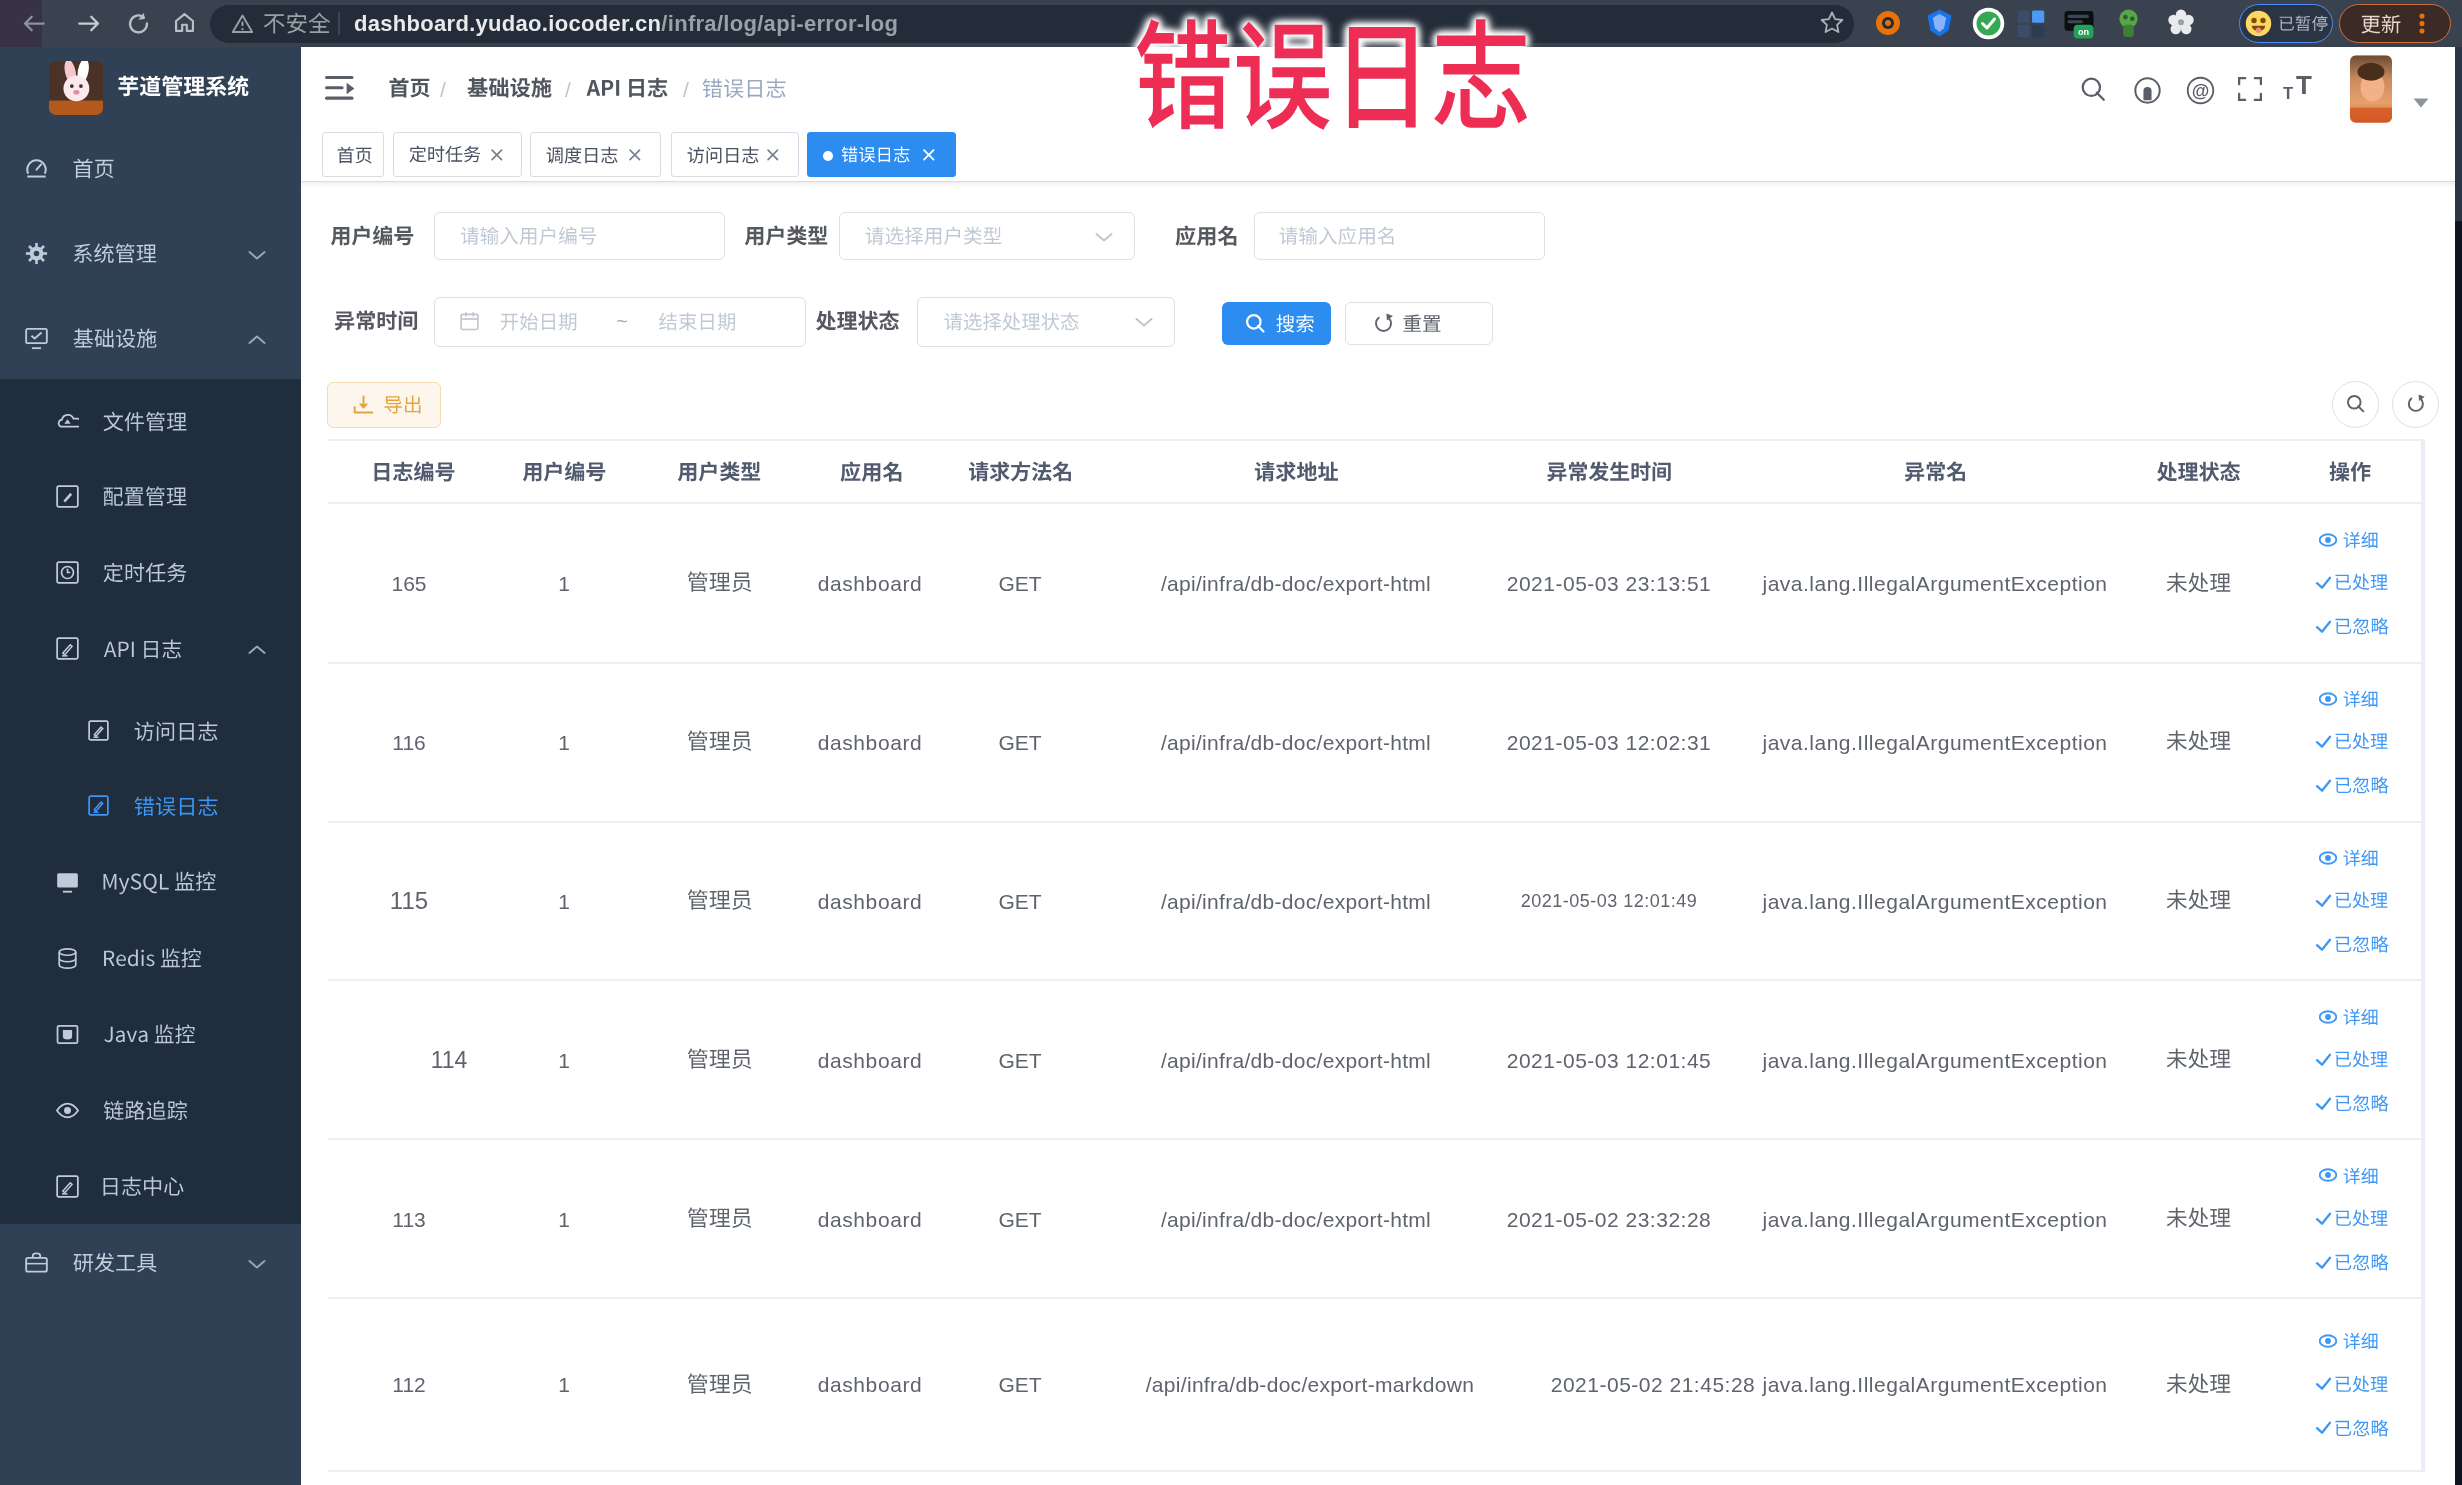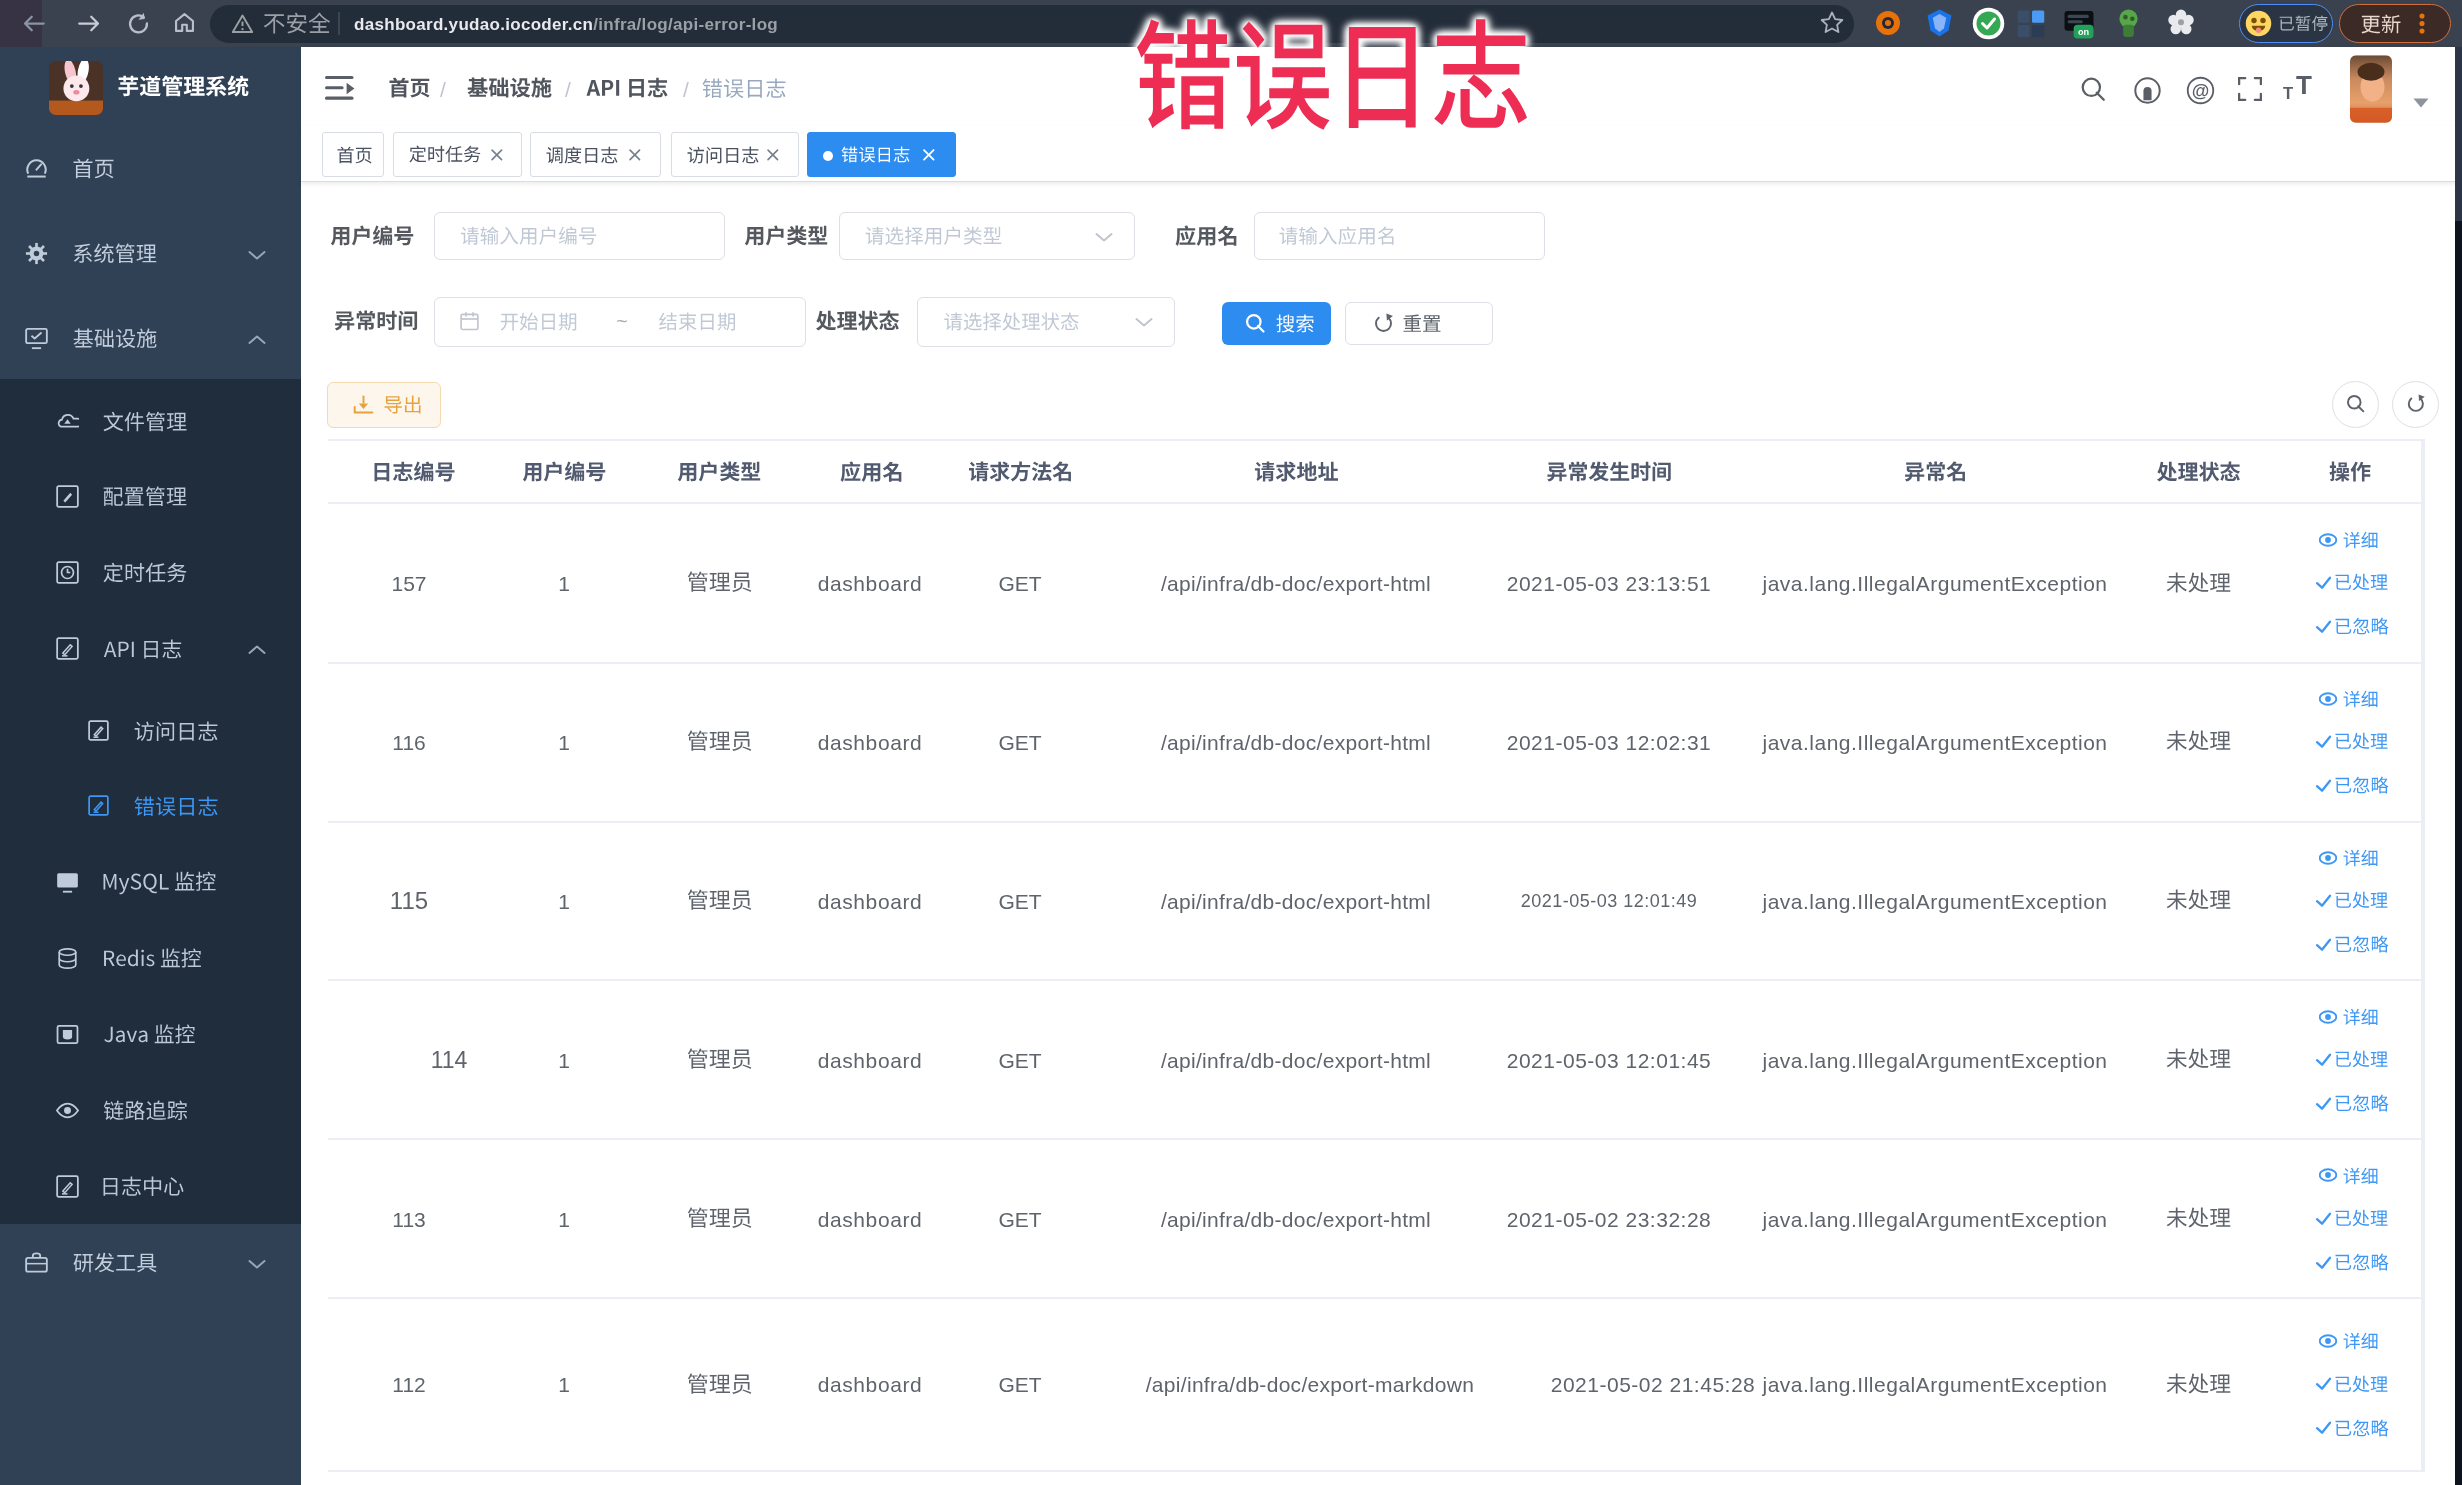--- a/index.html
+++ b/index.html
@@ -82,21 +82,21 @@
 <div class="abs" style="left:210px;top:4.5px;width:1644px;height:38px;background:#232c39;border-radius:19px"></div>
 <svg class="zt " style="left:232px;top:13.6px;width:21px;height:19.7px" viewBox="0 0 28 26">
       <path d="M 14 2 L 27 24 H 1 z" fill="none" stroke="#9aa0a6" stroke-width="2.6" stroke-linejoin="round"></path>
       <line x1="14" y1="10" x2="14" y2="16" stroke="#9aa0a6" stroke-width="2.6"></line>
       <circle cx="14" cy="20" r="1.6" fill="#9aa0a6"></circle>
     </svg>
 <svg class="zt " style="left:262px;top:11.4px;width:70px;height:24px" viewBox="-0.7 -27.5 92 31.9">
       <use href="#p0" fill="#9aa0a6"></use>
     </svg>
 <div class="abs" style="left:338px;top:12px;width:1.5px;height:23px;background:#3b4556"></div>
-<div class="et" style="left:354px;top:24px;font-size:17px;color:#e8eaed;transform:translateY(-50%);font-weight:700;letter-spacing:0.3px;">dashboard.yudao.iocoder.cn<span style="color:#9aa0a6">/infra/log/api-error-log</span></div>
+<div class="et" style="left:354px;top:24px;font-size:22px;color:#e8eaed;transform:translateY(-50%);font-weight:700;letter-spacing:0.3px;">dashboard.yudao.iocoder.cn<span style="color:#9aa0a6">/infra/log/api-error-log</span></div>
 <svg class="zt " style="left:1820px;top:11.4px;width:24px;height:24px" viewBox="0 0 32 32">
       <path d="M 16 2 l 4.2 8.8 l 9.6 1.2 l -7 6.6 l 1.8 9.5 l -8.6 -4.7 l -8.6 4.7 l 1.8 -9.5 l -7 -6.6 l 9.6 -1.2 z" fill="none" stroke="#aab2bd" stroke-width="2.4" stroke-linejoin="round"></path>
     </svg>
 <svg class="zt " style="left:1873px;top:8.3px;width:30px;height:30px" viewBox="0 0 40 40">
       <circle cx="20" cy="20" r="16" fill="#e8710a"></circle>
       <circle cx="20" cy="20" r="8" fill="#202a38"></circle>
       <circle cx="20" cy="20" r="4" fill="#e8710a"></circle>
     </svg>
 <svg class="zt " style="left:1926px;top:8.3px;width:27px;height:30px" viewBox="0 0 36 40">
       <path d="M 18 2 L 34 10 L 30 30 L 18 38 L 6 30 L 2 10 z" fill="#1a73e8"></path>
@@ -531,21 +531,21 @@
     </svg>
 <svg class="zt " style="left:2328px;top:460px;width:44px;height:23px" viewBox="-1.3 -25.8 58.5 30.3">
       <use href="#p46" fill="#515a6e"></use>
     </svg>
 <div class="abs" style="left:328px;top:662px;width:2097px;height:1.5px;background:#ebeef5"></div>
 <div class="abs" style="left:328px;top:821px;width:2097px;height:1.5px;background:#ebeef5"></div>
 <div class="abs" style="left:328px;top:979px;width:2097px;height:1.5px;background:#ebeef5"></div>
 <div class="abs" style="left:328px;top:1138px;width:2097px;height:1.5px;background:#ebeef5"></div>
 <div class="abs" style="left:328px;top:1297px;width:2097px;height:1.5px;background:#ebeef5"></div>
 <div class="abs" style="left:328px;top:1470px;width:2097px;height:1.5px;background:#ebeef5"></div>
-<div class="et" style="left:409px;top:583px;font-size:21px;color:#5f646c;transform:translate(-50%,-50%);">157</div>
+<div class="et" style="left:409px;top:583px;font-size:21px;color:#5f646c;transform:translate(-50%,-50%);">165</div>
 <div class="et" style="left:564px;top:583px;font-size:21px;color:#5f646c;transform:translate(-50%,-50%);">1</div>
 <svg class="zt " style="left:686px;top:570px;width:67px;height:23.4px" viewBox="-0.8 -26.5 87.9 30.9">
       <use href="#p47" fill="#5f646c"></use>
     </svg>
 <div class="et" style="left:870px;top:583px;font-size:21px;color:#5f646c;transform:translate(-50%,-50%);letter-spacing:0.6px;">dashboard</div>
 <div class="et" style="left:1020px;top:583px;font-size:21px;color:#5f646c;transform:translate(-50%,-50%);">GET</div>
 <div class="et" style="left:1296px;top:583px;font-size:21px;color:#5f646c;transform:translate(-50%,-50%);letter-spacing:0.3px;">/api/infra/db-doc/export-html</div>
 <div class="et" style="left:1609px;top:583px;font-size:21px;color:#5f646c;transform:translate(-50%,-50%);letter-spacing:0.5px;">2021-05-03 23:13:51</div>
 <div class="et" style="left:1935px;top:583px;font-size:21px;color:#5f646c;transform:translate(-50%,-50%);letter-spacing:0.5px;">java.lang.IllegalArgumentException</div>
 <svg class="zt " style="left:2165px;top:571px;width:67px;height:23px" viewBox="-1 -26.3 89.1 30.7">

